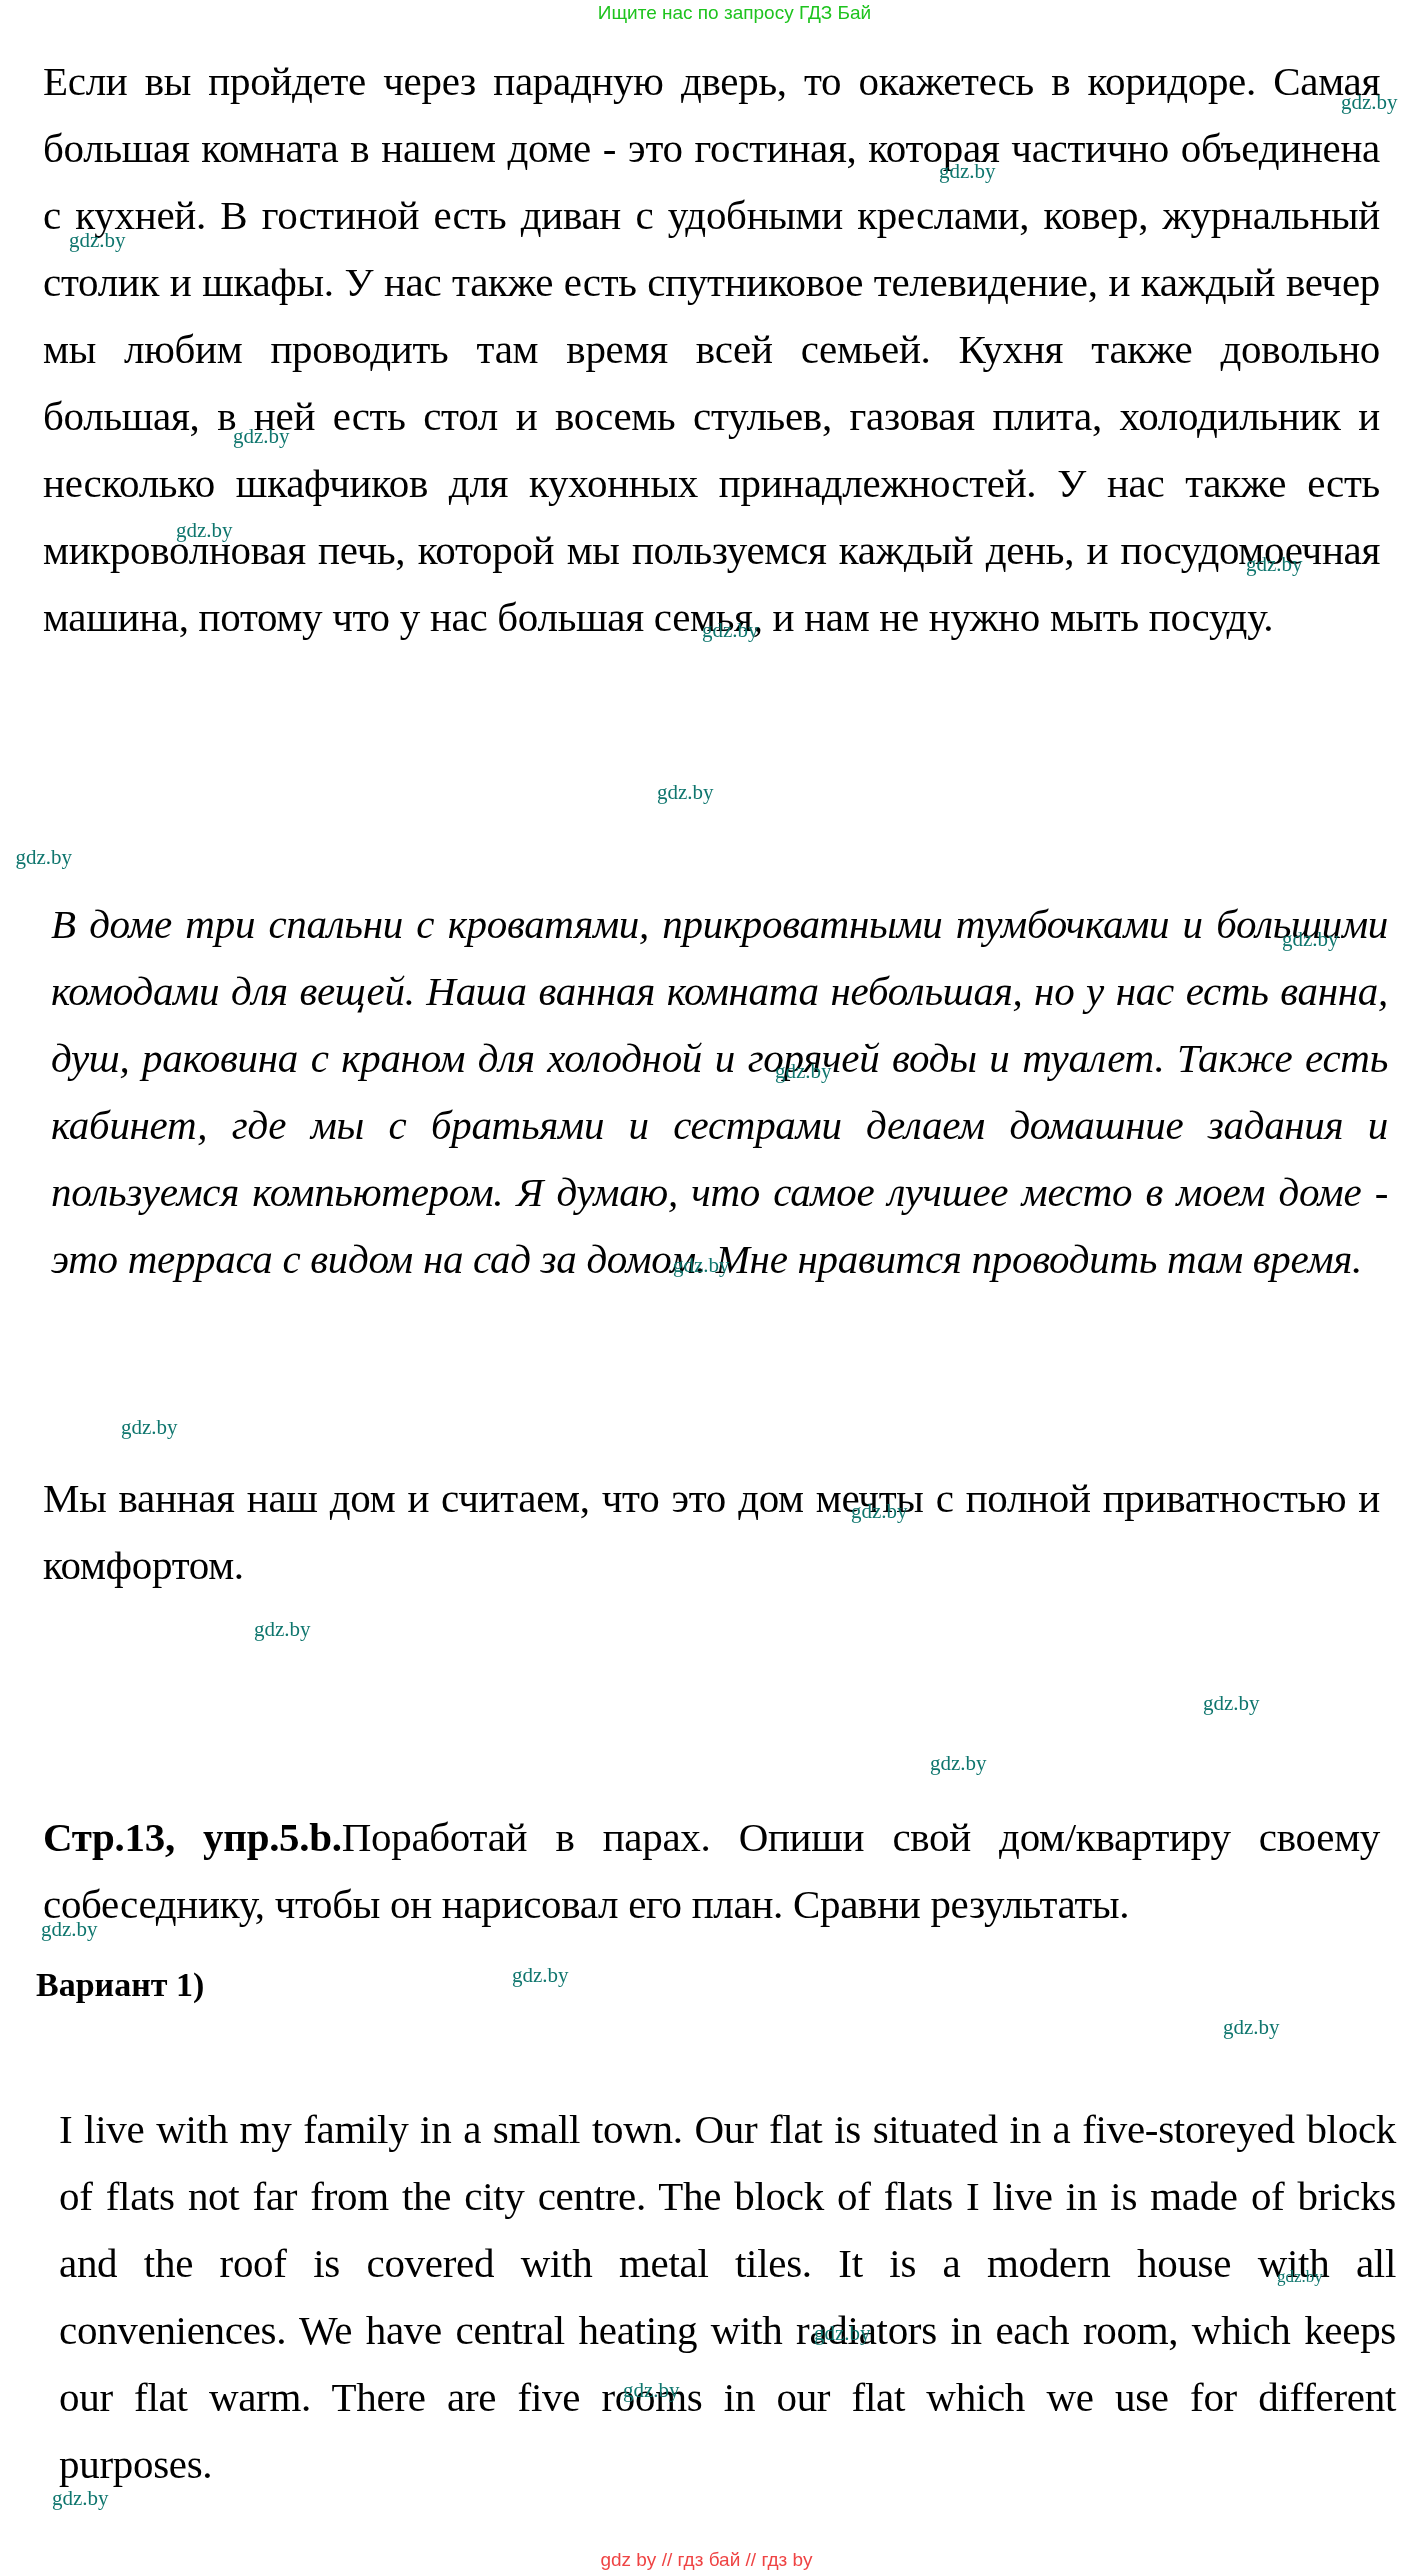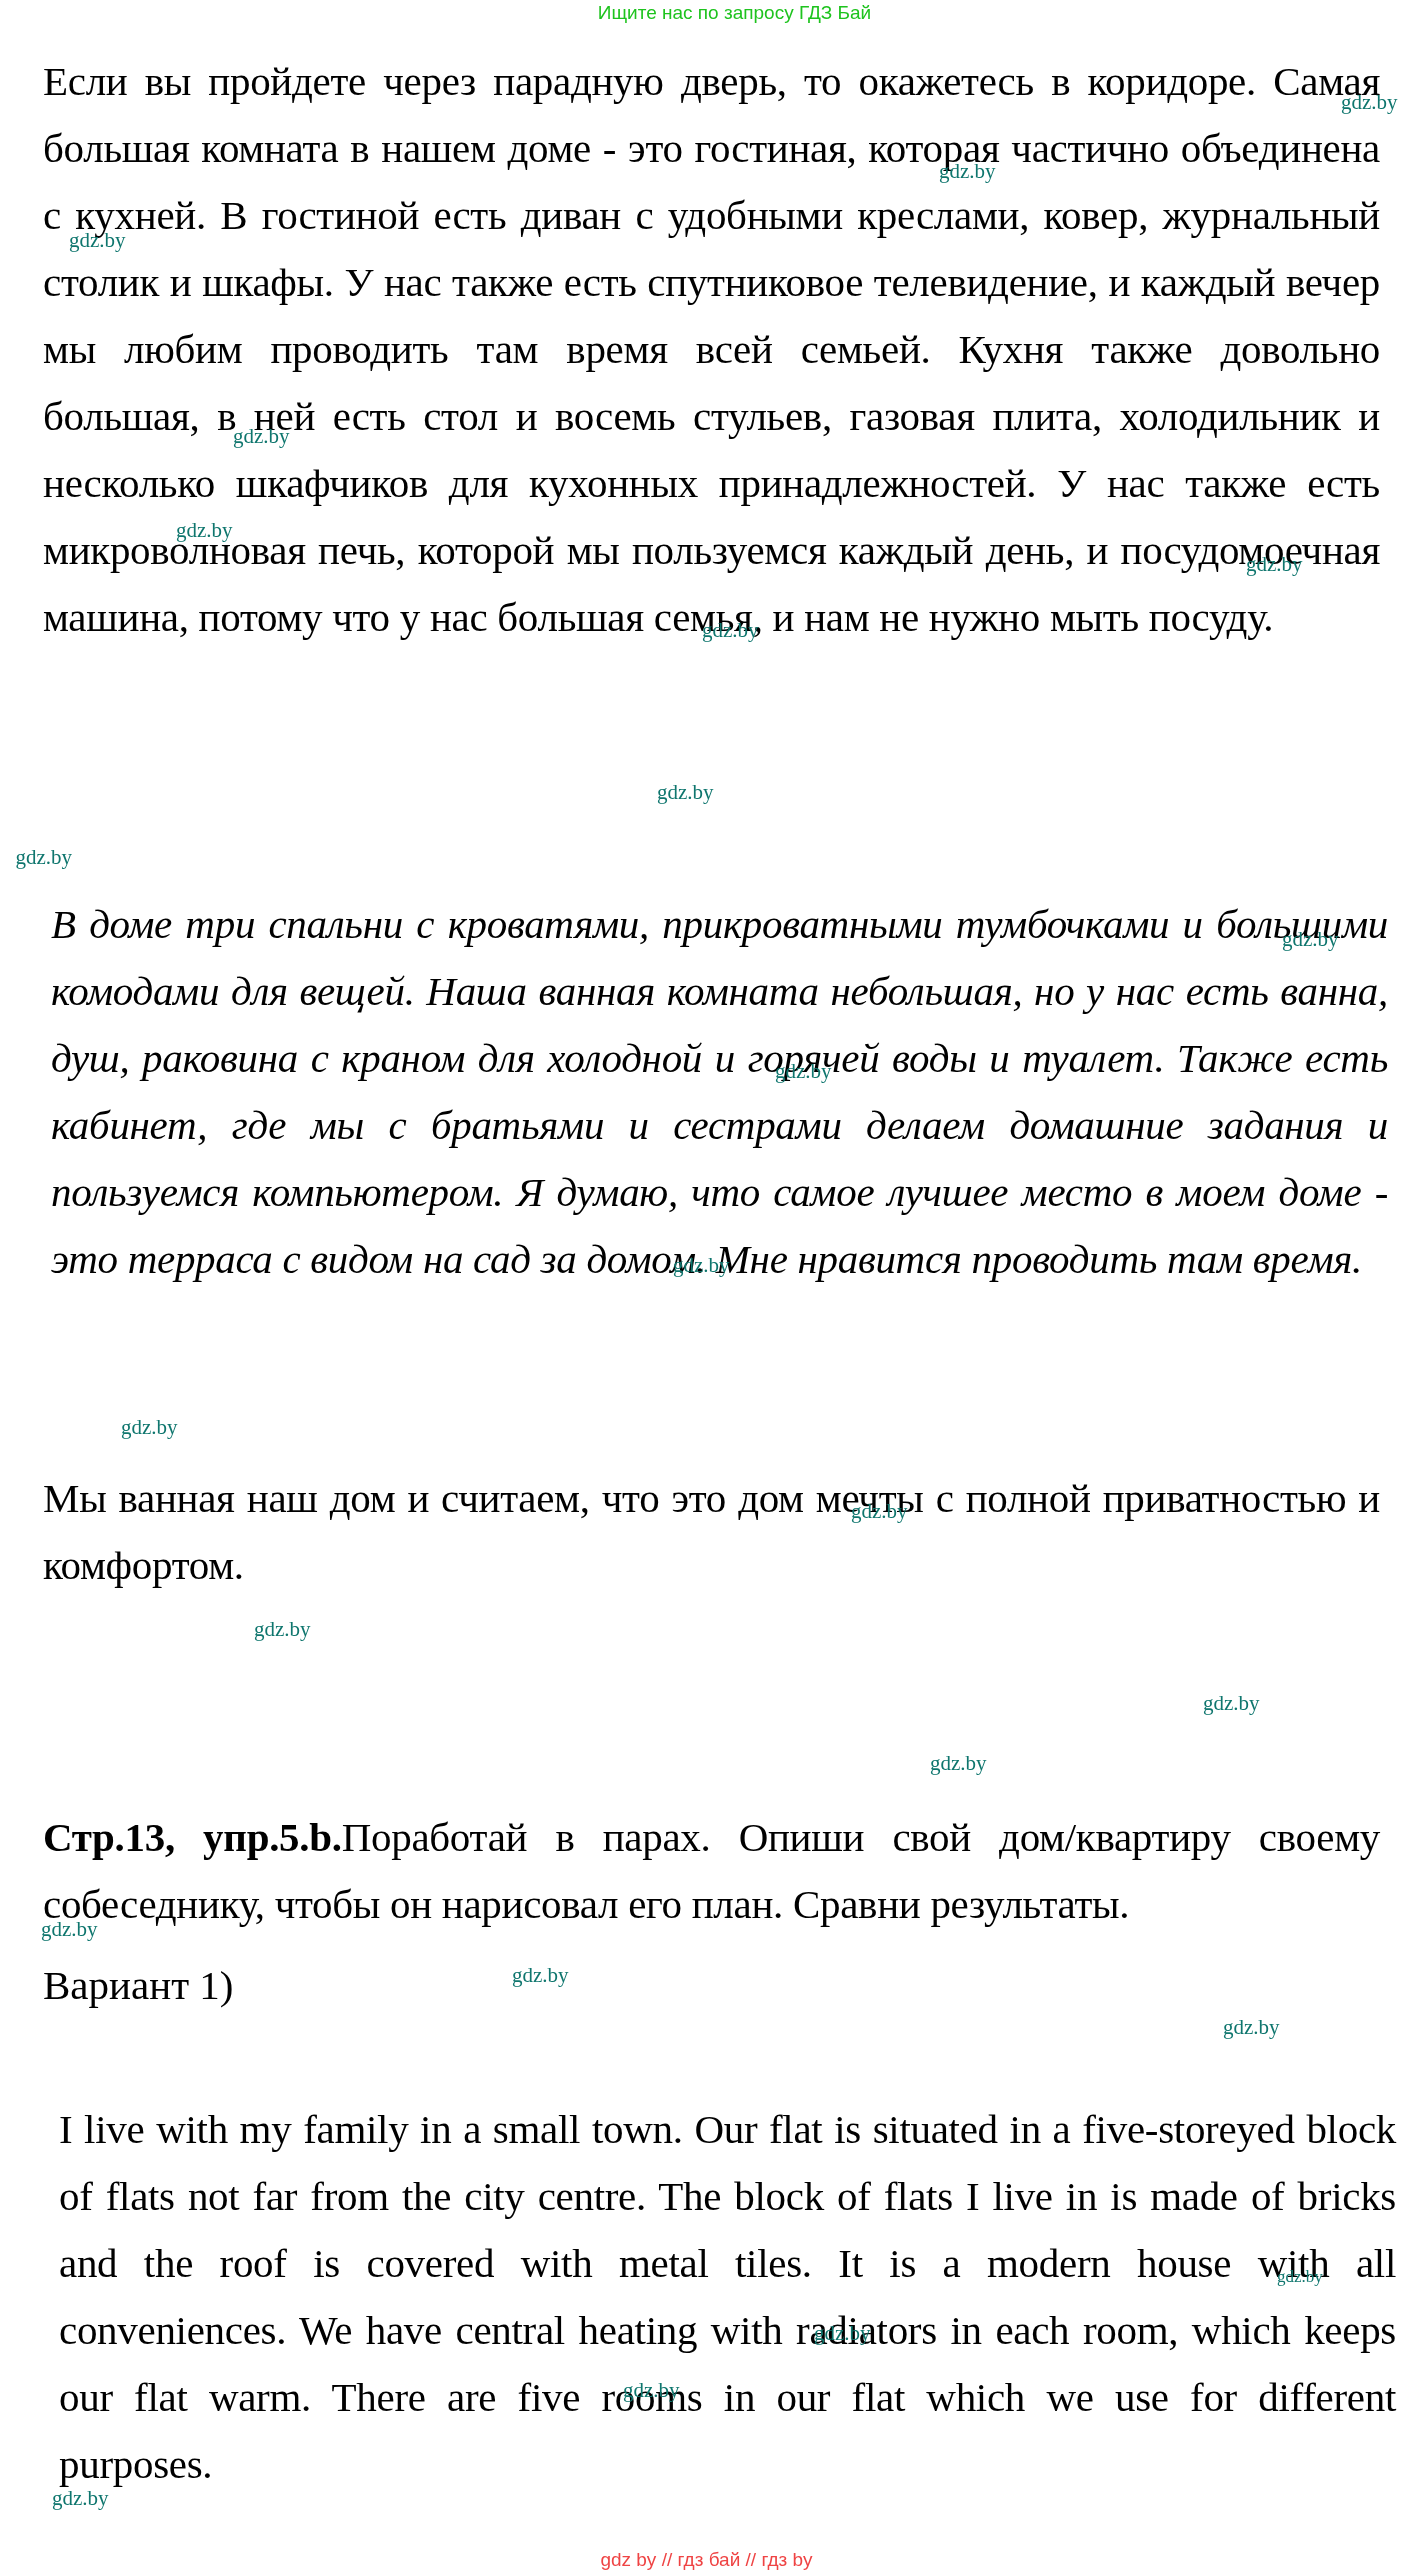--- a/index.html
+++ b/index.html
@@ -51,22 +51,22 @@
       text-align: justify;
       margin: 8px;
       letter-spacing: -0.3px;
       font-stretch: condensed;
     }
     .p1 { position: absolute; top: 0; left: 0; width: 1337px; }
     .p2 { position: absolute; top: 843px; left: 8px; width: 1337px; font-style: italic; }
     .p3 { position: absolute; top: 1417px; left: 0; width: 1337px; }
     .task { position: absolute; top: 1756px; left: 0; width: 1337px; }
     .variant {
-      position: absolute; top: 1919px; left: 8px;
-      font-size: 41px; font-weight: normal; line-height: 52px;
+      position: absolute; top: 1919px; left: 1px;
+      font-size: 34px; font-weight: bold; line-height: 52px;
     }
     .p4 { position: absolute; top: 2048px; left: 16px; width: 1337px; }
     .bold { font-weight: bold; }
     .wm {
       position: absolute;
       font-family: Liberation Serif, serif;
       font-size: 21px;
       color: #0f766e;
       line-height: 24px;
       white-space: nowrap;

